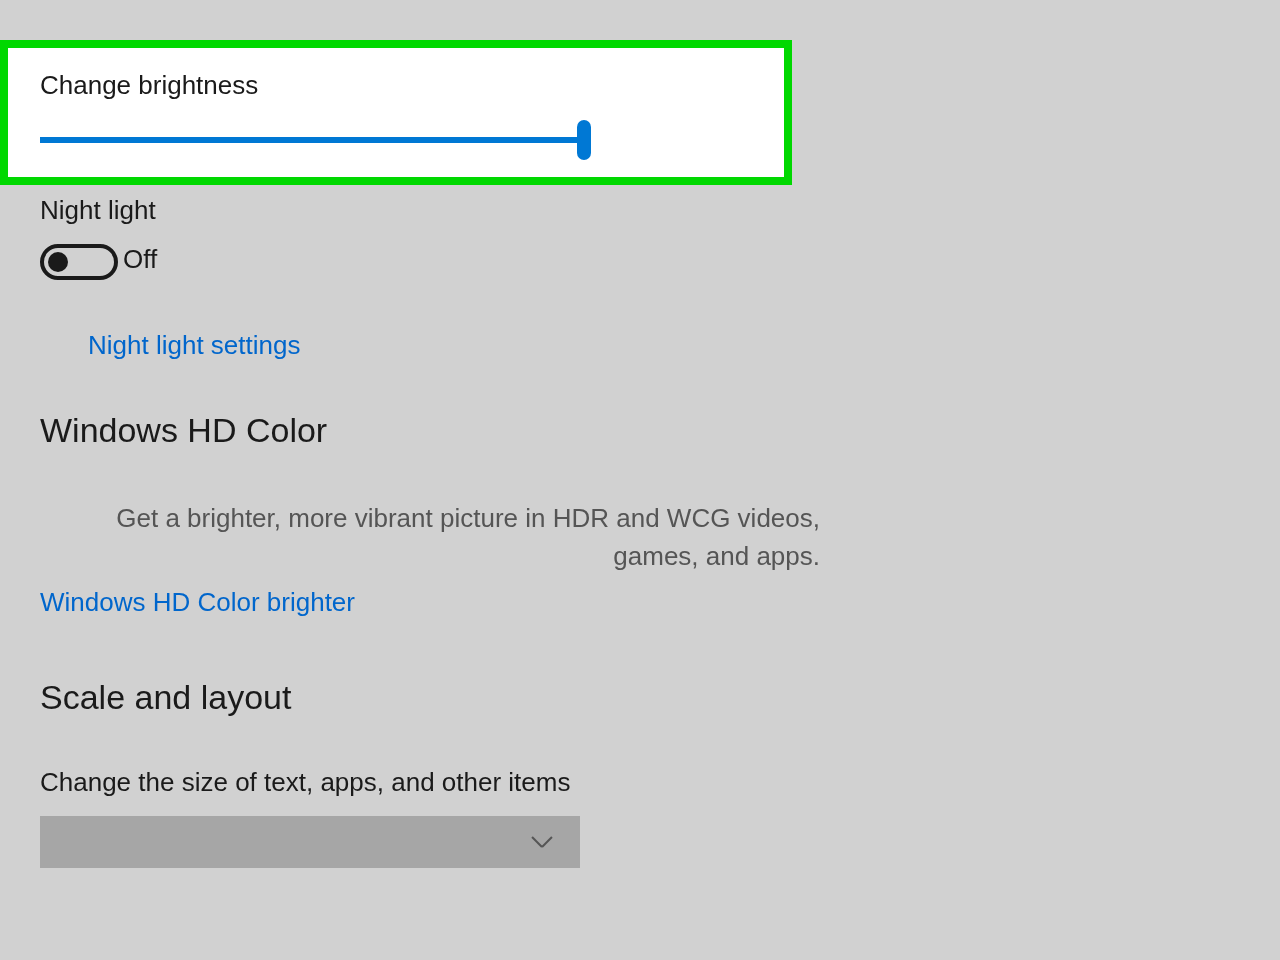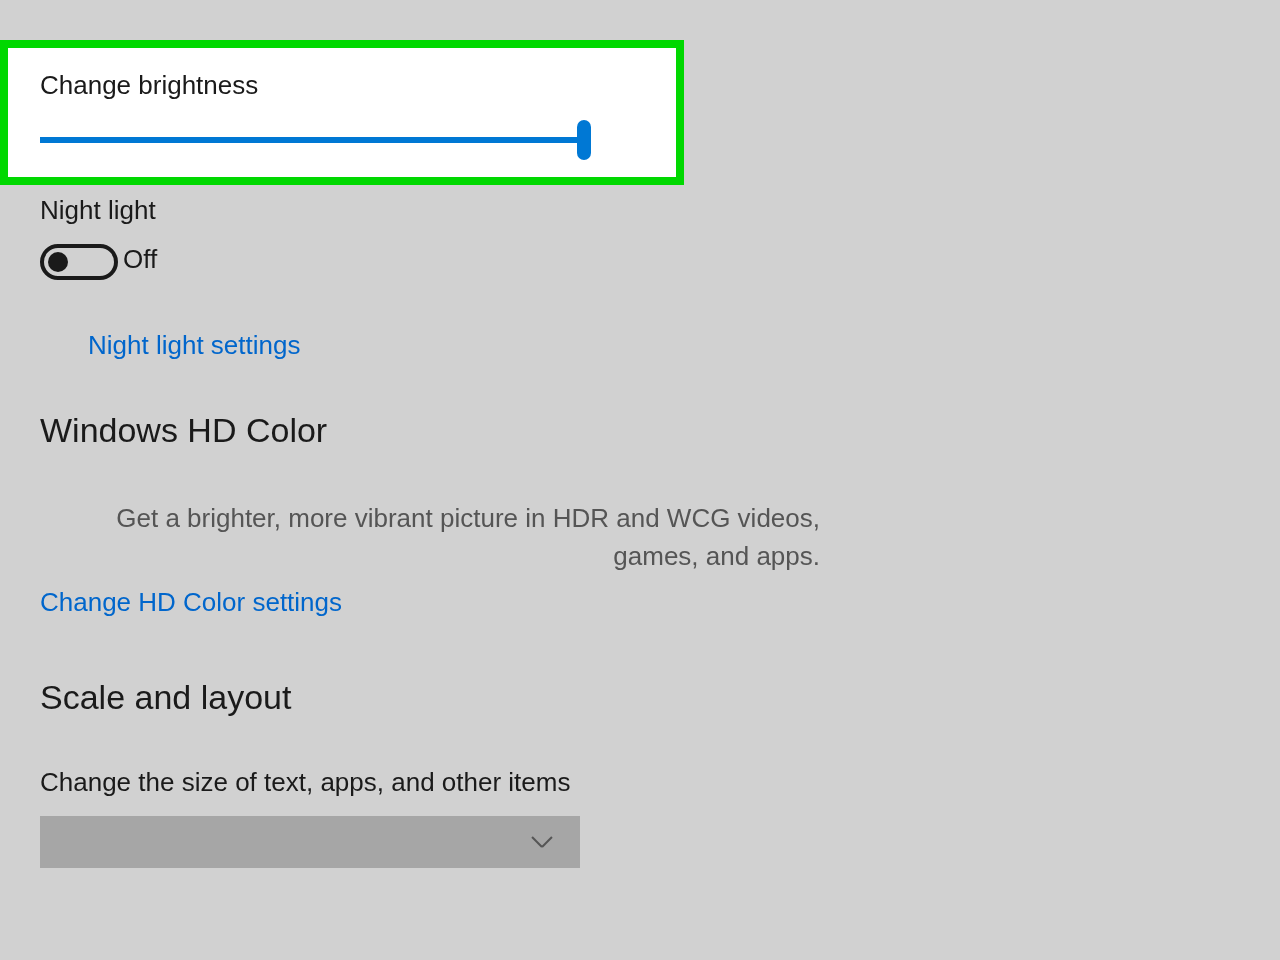--- a/index.html
+++ b/index.html
@@ -22,21 +22,21 @@
       font-weight: 600;
       color: #1a1a1a;
       margin-bottom: 14px;
     }
     .highlight-box {
       border: 8px solid #00d800;
       background: #ffffff;
       padding: 22px 20px 34px 8px;
       margin-left: -40px;
       margin-bottom: 10px;
-      width: 684px;
+      width: 792px;
       position: relative;
     }
     .highlight-box .inner {
       padding-left: 24px;
     }
     .setting-label {
       font-size: 26px;
       color: #1a1a1a;
       font-weight: 400;
       margin-bottom: 36px;
@@ -183,21 +183,21 @@
     </div>
     <span class="toggle-state">Off</span>
   </div>
 
   <a class="link">Night light settings</a>
 
   <h2 class="subsection-title">Windows HD Color</h2>
 
   <p class="description">Get a brighter, more vibrant picture in HDR and WCG videos, games, and apps.</p>
 
-  <a class="hd-link">Change HD Color settings</a>
+  <a class="hd-link">Windows HD Color brighter</a>
 
   <h2 class="subsection-title">Scale and layout</h2>
 
   <div class="scale-label">Change the size of text, apps, and other items</div>
 
   <div class="dropdown">
     <span></span>
     <span class="chevron-down"></span>
   </div>
 </div>

